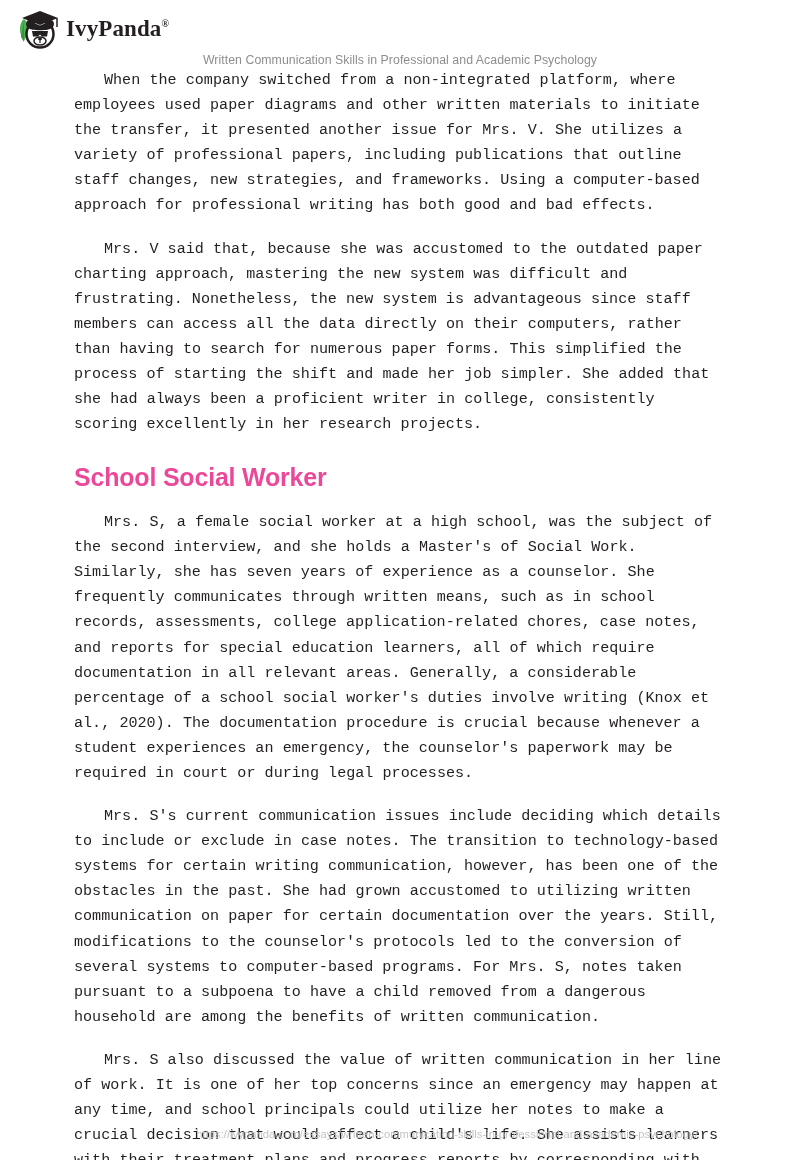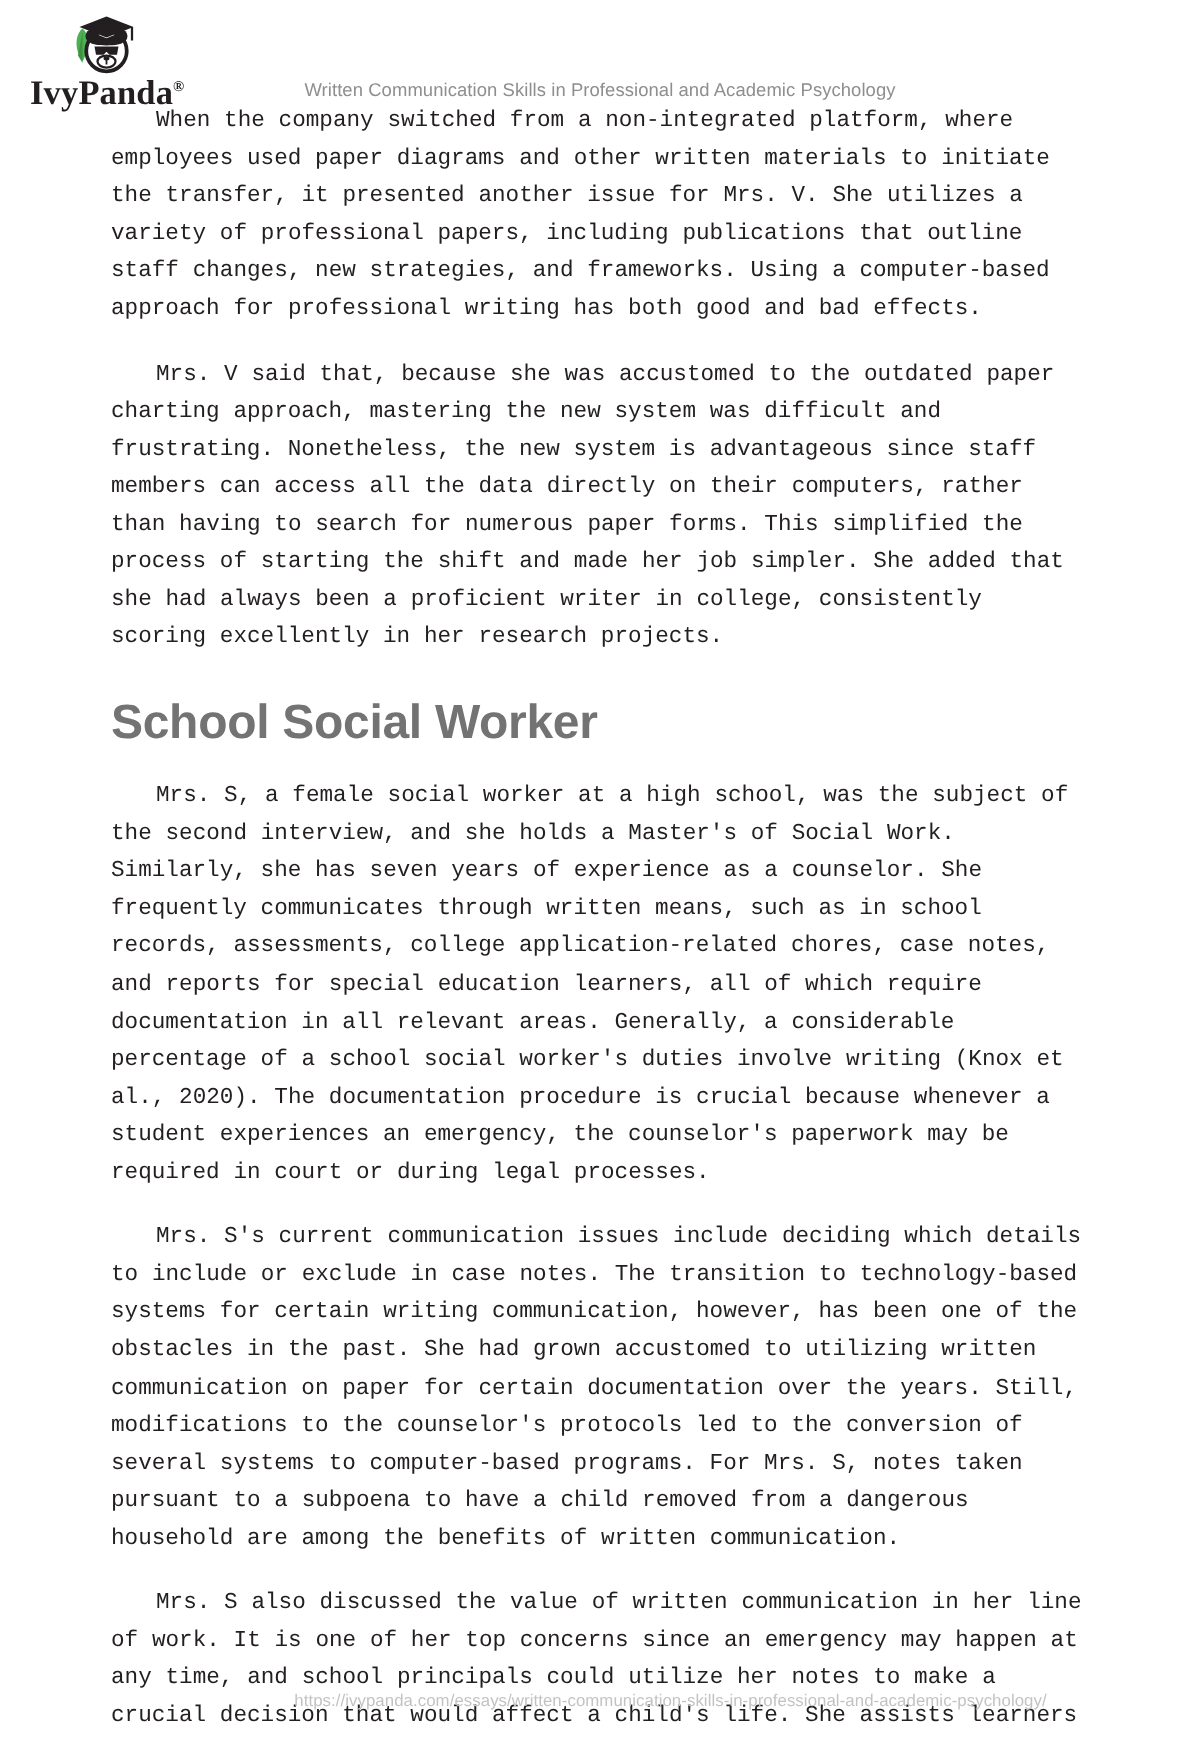--- a/index.html
+++ b/index.html
@@ -27,21 +27,20 @@
     align-items: flex-start;
   }
 
   .brand {
     position: absolute;
     left: 14px;
     top: 6px;
     display: flex;
     align-items: center;
     height: 44px;
-    flex-direction: column;
   }
 
   .brand-mark {
     width: 46px;
     height: 44px;
     display: block;
     flex: 0 0 auto;
   }
 
   .brand-word {
@@ -90,23 +89,23 @@
     line-height: 25.1px;
     color: #231f20;
     margin: 0 0 18px 0;
     text-indent: 30px;
     text-align: left;
     word-spacing: 0.1px;
   }
 
   .doc-heading {
     font-family: "Liberation Sans", sans-serif;
-    font-size: 32px;
+    font-size: 25px;
     font-weight: bold;
-    color: #737373;
+    color: #ec4899;
     margin: 26px 0 18px 0;
     line-height: 1.15;
     letter-spacing: -0.2px;
   }
 
   
   .page-footer {
     position: absolute;
     left: 0;
     bottom: 18px;

